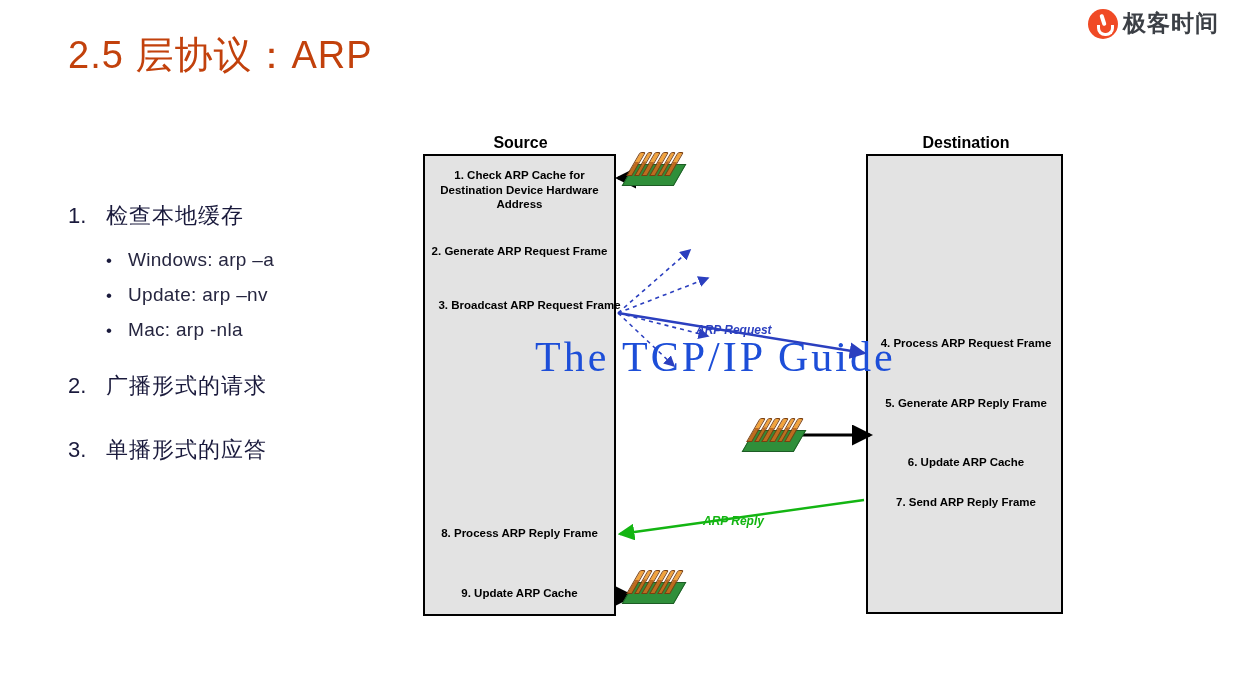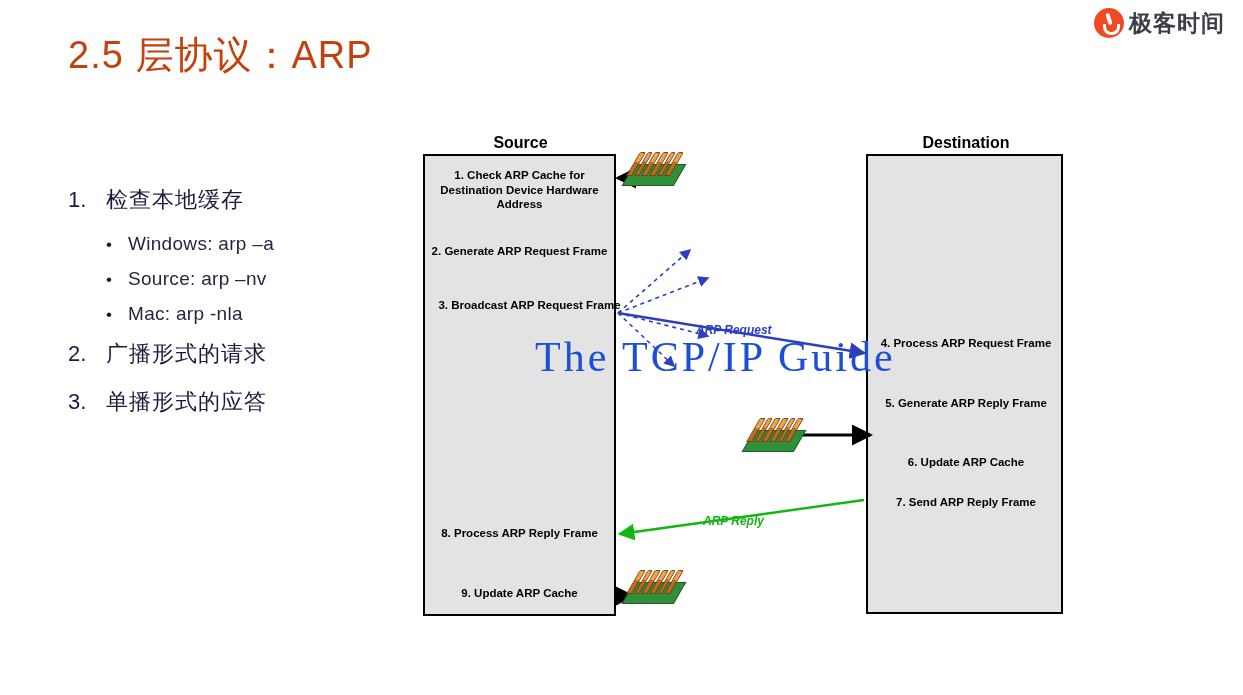--- a/index.html
+++ b/index.html
@@ -10,22 +10,23 @@
     background: #ffffff;
     font-family: "Liberation Sans", sans-serif;
     position: relative;
     overflow: hidden;
   }
 
   
   #brand {
     position: absolute;
     top: 8px;
-    right: 18px;
+    right: 24px;
     display: flex;
+    align-items: center;
     gap: 5px;
   }
   #brand .mark {
     width: 30px; height: 30px;
     border-radius: 50%;
     background: #f04a25;
     position: relative;
     flex: none;
   }
   #brand .mark::before {
@@ -81,20 +82,21 @@
   .ol-num {
     width: 38px;
     flex: none;
     font-size: 22px;
     color: #1a1a3c;
   }
   .ol-text {
     font-size: 22px;
     color: #1a1a3c;
     letter-spacing: 1px;
+    margin-top: 16px;
   }
   .ol-sublist { margin: 10px 0 14px 38px; }
   .ol-sub {
     display: flex;
     align-items: baseline;
     margin-bottom: 13px;
   }
   .ol-bullet {
     width: 22px;
     flex: none;
@@ -220,21 +222,21 @@
     <div class="ol-num">1.</div>
     <div class="ol-text">检查本地缓存</div>
   </div>
   <div class="ol-sublist">
     <div class="ol-sub">
       <div class="ol-bullet">•</div>
       <div class="ol-subtext">Windows: arp –a</div>
     </div>
     <div class="ol-sub">
       <div class="ol-bullet">•</div>
-      <div class="ol-subtext">Source: arp –nv</div>
+      <div class="ol-subtext">Update: arp –nv</div>
     </div>
     <div class="ol-sub">
       <div class="ol-bullet">•</div>
       <div class="ol-subtext">Mac: arp -nla</div>
     </div>
   </div>
 
   <div class="ol-item">
     <div class="ol-num">2.</div>
     <div class="ol-text">广播形式的请求</div>

